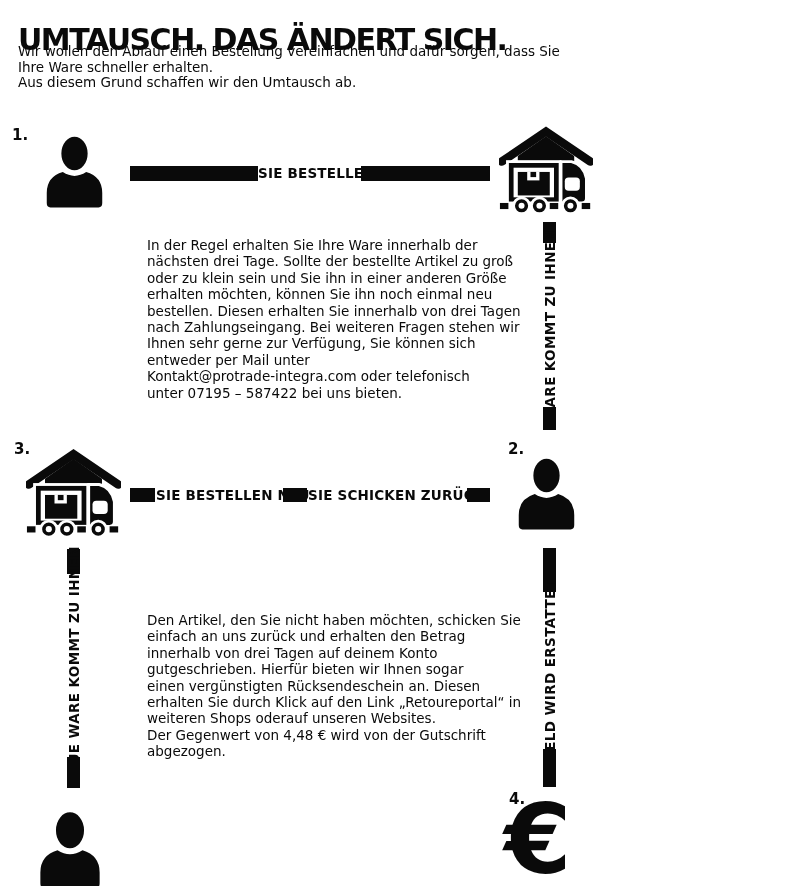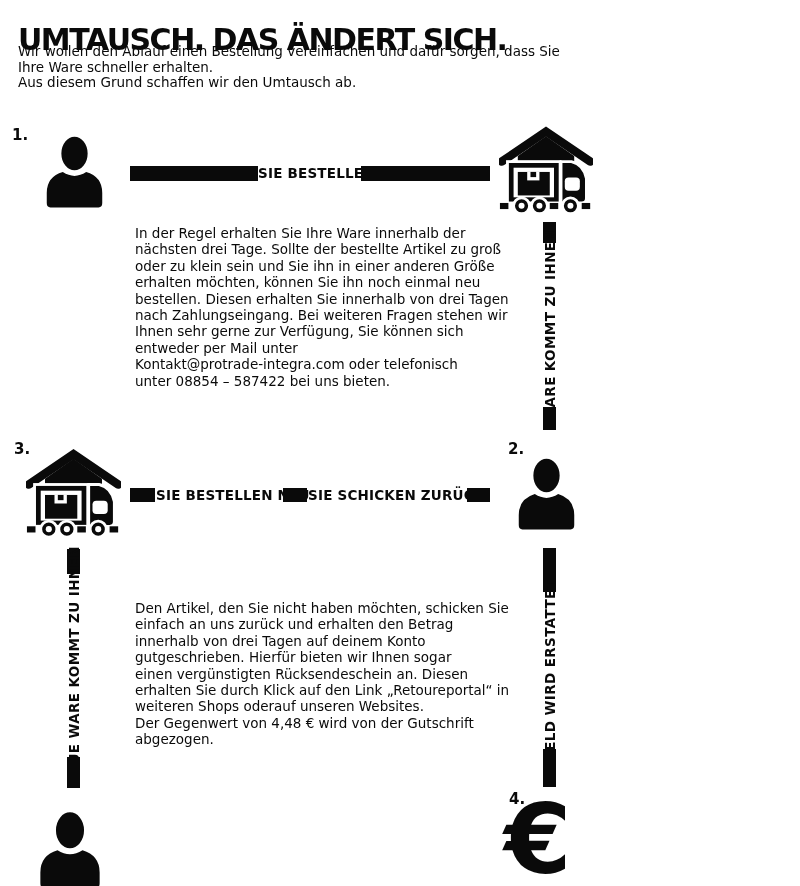--- a/index.html
+++ b/index.html
@@ -33,21 +33,21 @@
   .b3a{left:130px;top:488px;width:25px;height:14px;}
   .b3b{left:283px;top:488px;width:24px;height:14px;}
   .b3c{left:467px;top:488px;width:23px;height:14px;}
   .hlabel{
     font-size:13.5px;font-weight:bold;letter-spacing:0.2px;white-space:nowrap;
     text-align:center;line-height:16px;
   }
   .l1{left:258px;top:165px;width:103px;}
   .l3a{left:156px;top:487px;width:124px;}
   .l3b{left:308px;top:487px;width:158px;}
-  .para{margin:0;font-size:13.5px;line-height:16.4px;white-space:pre-line;}
+  .para{margin:12px;font-size:13.5px;line-height:16.4px;white-space:pre-line;}
   .para .b{font-weight:normal;}
   .para1{left:135px;top:225px;}
   .para2{left:135px;top:600px;}
   .vbar{background:#0a0a0a;width:13px;}
   .rc1s1{left:543px;top:222px;height:21px;}
   .rc1s2{left:543px;top:407px;height:23px;}
   .lcs1{left:67px;top:549px;height:25px;}
   .lcs2{left:67px;top:757px;height:31px;}
   .rc2s1{left:543px;top:548px;height:44px;}
   .rc2s2{left:543px;top:749px;height:38px;}
@@ -119,21 +119,21 @@
     </div>
   <p class="abs para para1"><span>In der Regel erhalten Sie Ihre Ware innerhalb der
 nächsten drei Tage. Sollte der bestellte Artikel zu groß
 oder zu klein sein und Sie ihn in einer anderen Größe
 erhalten möchten, können Sie ihn noch einmal neu
 bestellen. Diesen erhalten Sie innerhalb von drei Tagen
 nach Zahlungseingang. Bei weiteren Fragen stehen wir
 Ihnen sehr gerne zur Verfügung, Sie können sich
 entweder per Mail unter
 </span><span class="b">Kontakt@protrade-integra.com</span><span> oder telefonisch
-unter </span><span class="b">08854 – 587422</span><span> bei uns bieten.</span></p>
+unter </span><span class="b">07195 – 587422</span><span> bei uns bieten.</span></p>
 
   <div class="abs vbar rc1s1"></div>
   <div class="abs vwrap rc1t">
     <span class="vtext">WARE KOMMT ZU IHNEN</span>
   </div>
   <div class="abs vbar rc1s2"></div>
 
   <div class="abs step-num n3">3.</div>
   <div class="abs icon truck3">
       <svg>

